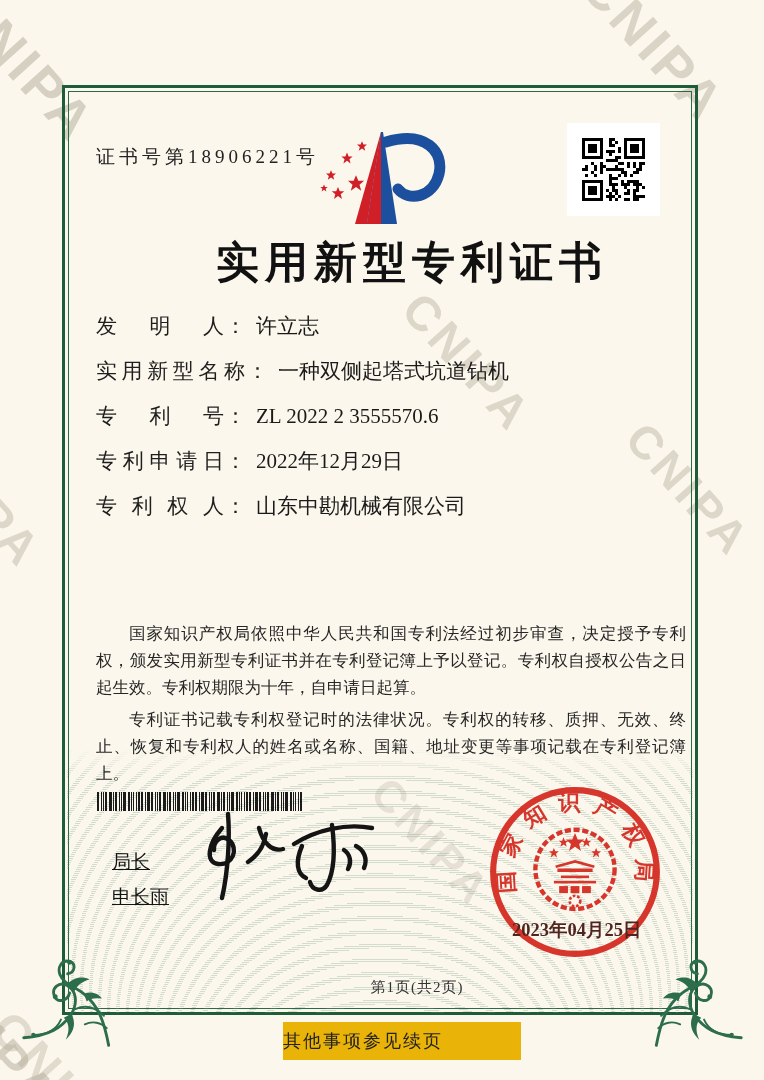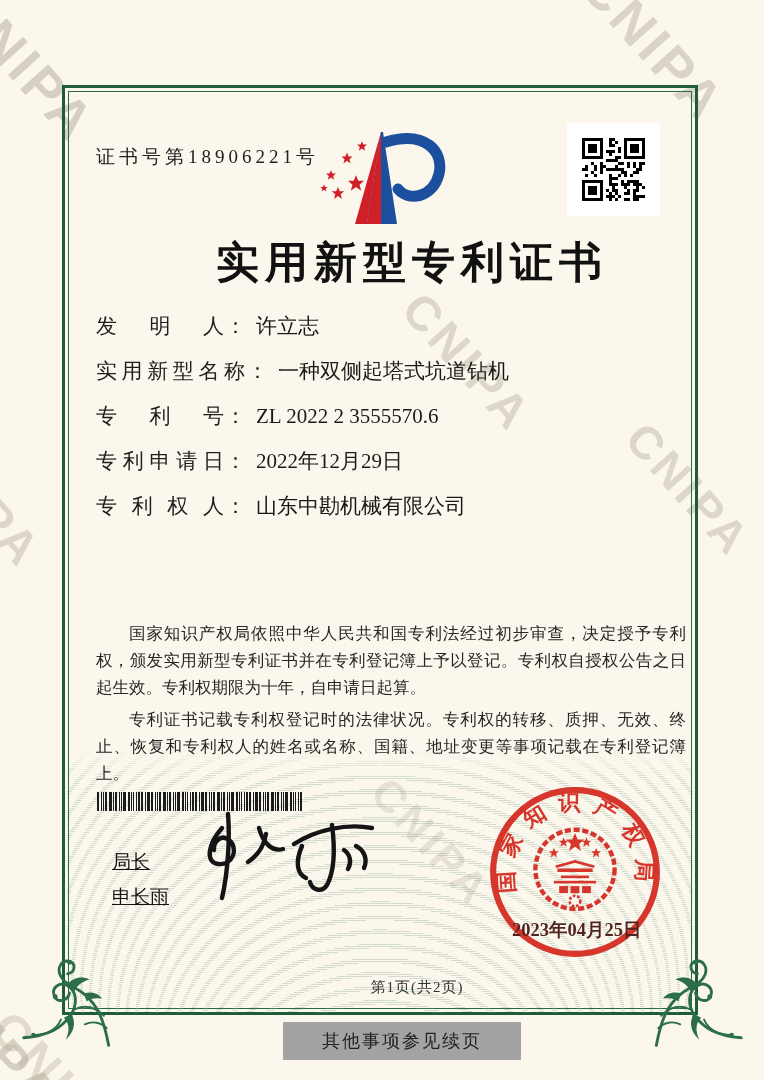--- a/index.html
+++ b/index.html
@@ -72,21 +72,21 @@
   .seal{position:absolute;left:487px;top:784px;width:176px;height:176px;}
   .corner{position:absolute;width:105px;height:105px;}
   .corner.bl{left:18px;top:948px;}
   .corner.br{left:642px;top:948px;transform:scaleX(-1);}
   .page-footer{
     position:absolute;left:62px;top:978px;width:636px;text-align:center;
     font-size:15px;color:#333;letter-spacing:1px;padding-left:37px;
   }
   .note-box{
     position:absolute;left:283px;top:1022px;width:238px;height:38px;
-    background:#a3a3a3;text-align:center;line-height:38px;
+    background:#eab308;text-align:left;line-height:38px;
     font-size:18px;letter-spacing:2px;color:#222;
   }
 </style>
 </head>
 <body>
 
 <div id="wm-layer">
     <span class="wm" style="left:-15px;top:-25px;font-size:54px;opacity:0.55">CNIPA</span>
     <span class="wm" style="left:615px;top:-45px;font-size:54px;opacity:0.5">CNIPA</span>
     <span class="wm" style="left:432px;top:282px;font-size:48px;opacity:0.45">CNIPA</span>

